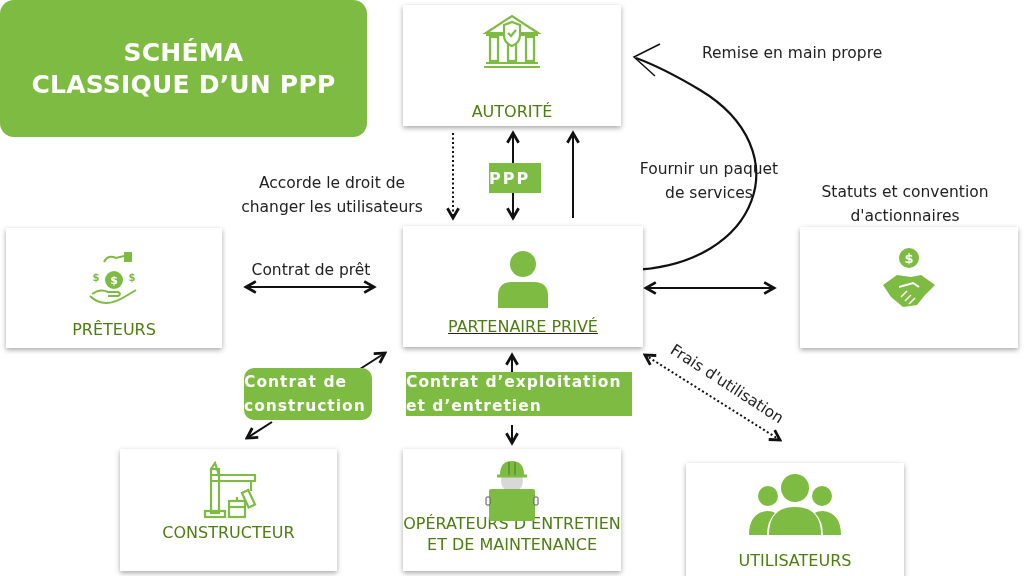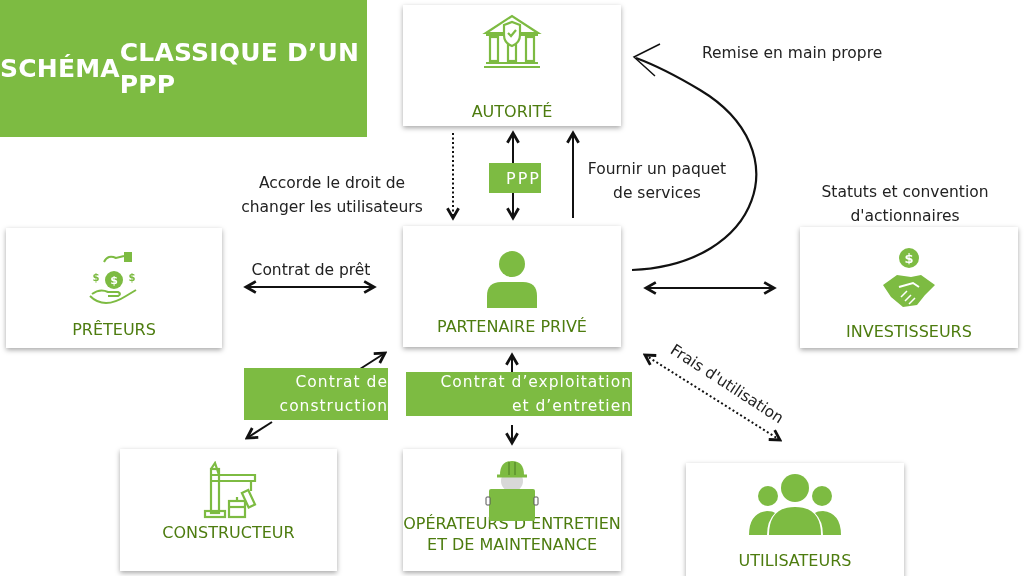--- a/index.html
+++ b/index.html
@@ -1,26 +1,26 @@
 <!DOCTYPE html>
 <html><head>
 <meta charset="utf-8">
 <style>
   html, body { margin:0; padding:0; }
   body { width:1024px; height:576px; position:relative; background:#ffffff; overflow:hidden;
          font-family:"DejaVu Sans", sans-serif; color:#222; }
   .title-box { position:absolute; left:0; top:0; width:367px; height:137px; background:#7dbb42;
-               display:flex; flex-direction:row; align-items:center; justify-content:center; }
+               display:flex; flex-direction:column; align-items:center; justify-content:center;border-radius:14px; }
   .title-box span { color:#fff; font-weight:bold; font-size:25px; line-height:32px; letter-spacing:0.2px; }
   .card { position:absolute; background:#fff; box-shadow:0 2px 5px rgba(0,0,0,0.35);
           display:flex; flex-direction:column; align-items:center; justify-content:flex-end; }
   .card .label { font-size:16px; color:#4d7c0f; text-align:center; line-height:21px; }
   .card .icon { position:absolute; left:50%; transform:translateX(-50%); }
-  .green-tag { position:absolute; background:#7dbb42; color:#fff; font-weight:normal;
-               display:flex; flex-direction:column; align-items:flex-end; justify-content:center;
+  .green-tag { position:absolute; background:#7dbb42; color:#fff; font-weight:bold;
+               display:flex; flex-direction:column; align-items:flex-start; justify-content:center;
                text-align:center; letter-spacing:1px; }
   .annot { position:absolute; font-size:15.5px; color:#222; text-align:center; line-height:24px; }
   svg.lines { position:absolute; left:0; top:0; }
 </style>
 </head>
 <body>
 
 <div class="title-box">
   <span>SCHÉMA</span>
   <span>CLASSIQUE D’UN PPP</span>
@@ -65,21 +65,21 @@
       <rect x="44" y="24" width="8" height="24"></rect>
       <line x1="4" y1="50" x2="56" y2="50"></line>
       <line x1="2" y1="54" x2="58" y2="54"></line>
       <path d="M22,12 L30,9 L38,12 L38,22 Q38,30 30,33 Q22,30 22,22 Z" fill="#fff"></path>
       <path d="M26,20 L29,23 L34,17"></path>
     </g>
   </svg>
   <div class="label">AUTORITÉ</div>
 </div>
 
-<div class="card" style="left:403px;top:226px;width:218px;height:121px;padding-bottom:10px;box-sizing:border-box;">
+<div class="card" style="left:403px;top:226px;width:240px;height:121px;padding-bottom:10px;box-sizing:border-box;text-decoration:underline;">
   <svg class="icon" style="top:24px" width="54" height="58" viewBox="0 0 54 58">
     <circle cx="27" cy="14" r="13" fill="#7dbb42"></circle>
     <path d="M2,58 L2,46 Q2,32 16,32 L38,32 Q52,32 52,46 L52,58 Z" fill="#7dbb42"></path>
   </svg>
   <div class="label">PARTENAIRE PRIVÉ</div>
 </div>
 
 <div class="card" style="left:6px;top:228px;width:216px;height:120px;padding-bottom:8px;box-sizing:border-box;">
   <svg class="icon" style="top:20px" width="60" height="60" viewBox="0 0 60 60">
     <g fill="none" stroke="#7dbb42" stroke-width="2">
@@ -97,21 +97,20 @@
 </div>
 
 <div class="card" style="left:800px;top:227px;width:218px;height:121px;padding-bottom:6px;box-sizing:border-box;">
   <svg class="icon" style="top:20px" width="56" height="64" viewBox="0 0 56 64">
     <circle cx="28" cy="11" r="10" fill="#7dbb42"></circle>
     <text x="28" y="16" font-size="13" font-weight="bold" fill="#fff" text-anchor="middle" font-family="DejaVu Sans, sans-serif">$</text>
     <path d="M2,38 L16,28 L30,30 L40,28 L54,38 L44,48 L36,58 L22,60 L10,50 Z" fill="#7dbb42"></path>
     <path d="M18,40 L32,36 L38,40" fill="none" stroke="#fff" stroke-width="2"></path>
     <path d="M20,50 L26,44 M24,54 L30,48 M28,57 L34,51" stroke="#fff" stroke-width="1.5"></path>
   </svg>
-  <div class="label">INVESTISSEURS</div>
 </div>
 
 <div class="card" style="left:120px;top:449px;width:217px;height:122px;padding-bottom:28px;box-sizing:border-box;">
   <svg class="icon" style="top:12px" width="60" height="60" viewBox="0 0 60 60">
     <g fill="none" stroke="#7dbb42" stroke-width="2.2">
       <rect x="12" y="8" width="8" height="44"></rect>
       <path d="M12,14 L56,14 L56,20 L12,20"></path>
       <path d="M20,14 L16,2 L12,8"></path>
       <rect x="6" y="50" width="20" height="6"></rect>
       <line x1="52" y1="20" x2="52" y2="30"></line>
@@ -147,37 +146,37 @@
     <path d="M94,62 Q94,40 76,38 Q70,38 68,40 Q76,48 76,62 Z" fill="#7dbb42"></path>
     <circle cx="48" cy="15" r="14" fill="#7dbb42"></circle>
     <path d="M22,62 Q22,34 48,34 Q74,34 74,62 Z" fill="#7dbb42"></path>
   </svg>
   <div class="label">UTILISATEURS</div>
 </div>
 
 <div class="green-tag" style="left:489px;top:163px;width:52px;height:30px;font-size:16px;letter-spacing:2px;">
   <span>PPP</span>
 </div>
-<div class="green-tag" style="left:244px;top:368px;width:144px;height:52px;font-size:15.5px;line-height:24px;">
+<div class="green-tag" style="left:244px;top:368px;width:128px;height:52px;font-size:15.5px;line-height:24px;border-radius:10px;">
   <span>Contrat de</span>
   <span>construction</span>
 </div>
 <div class="green-tag" style="left:399px;top:372px;width:226px;height:44px;font-size:15.5px;line-height:24px;margin-left:7px;">
   <span>Contrat d’exploitation</span>
   <span>et d’entretien</span>
 </div>
 
 <div class="annot" style="left:686px;top:41px;margin-left:16px;">
   <span>Remise en main propre</span>
 </div>
 <div class="annot" style="left:222px;top:171px;width:220px;">
   <div>Accorde le droit de</div>
   <div>changer les utilisateurs</div>
 </div>
-<div class="annot" style="left:572px;top:157px;width:170px;">
+<div class="annot" style="left:624px;top:157px;width:170px;">
   <div>Fournir un paquet</div>
   <div>de services</div>
 </div>
 <div class="annot" style="left:800px;top:180px;width:210px;">
   <div>Statuts et convention</div>
   <div>d'actionnaires</div>
 </div>
 <div class="annot" style="left:236px;top:258px;width:150px;">
   <span>Contrat de prêt</span>
 </div>

